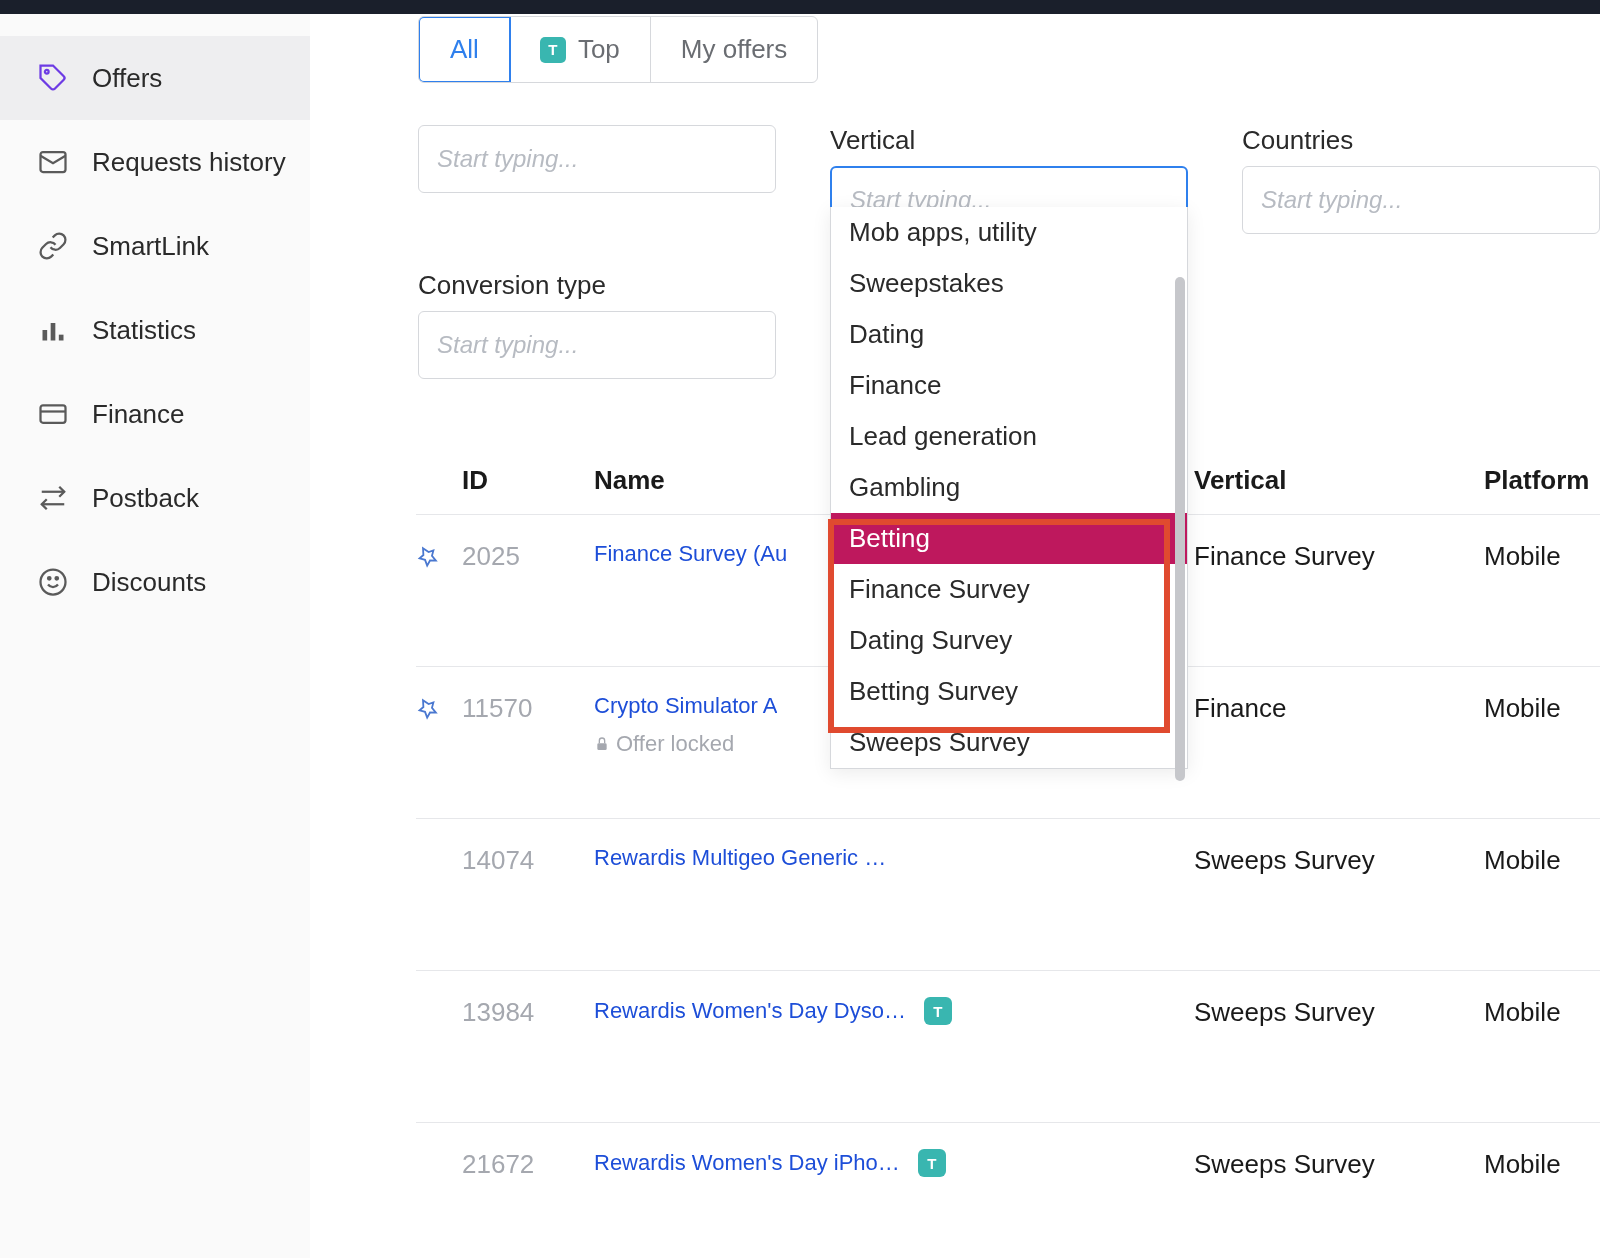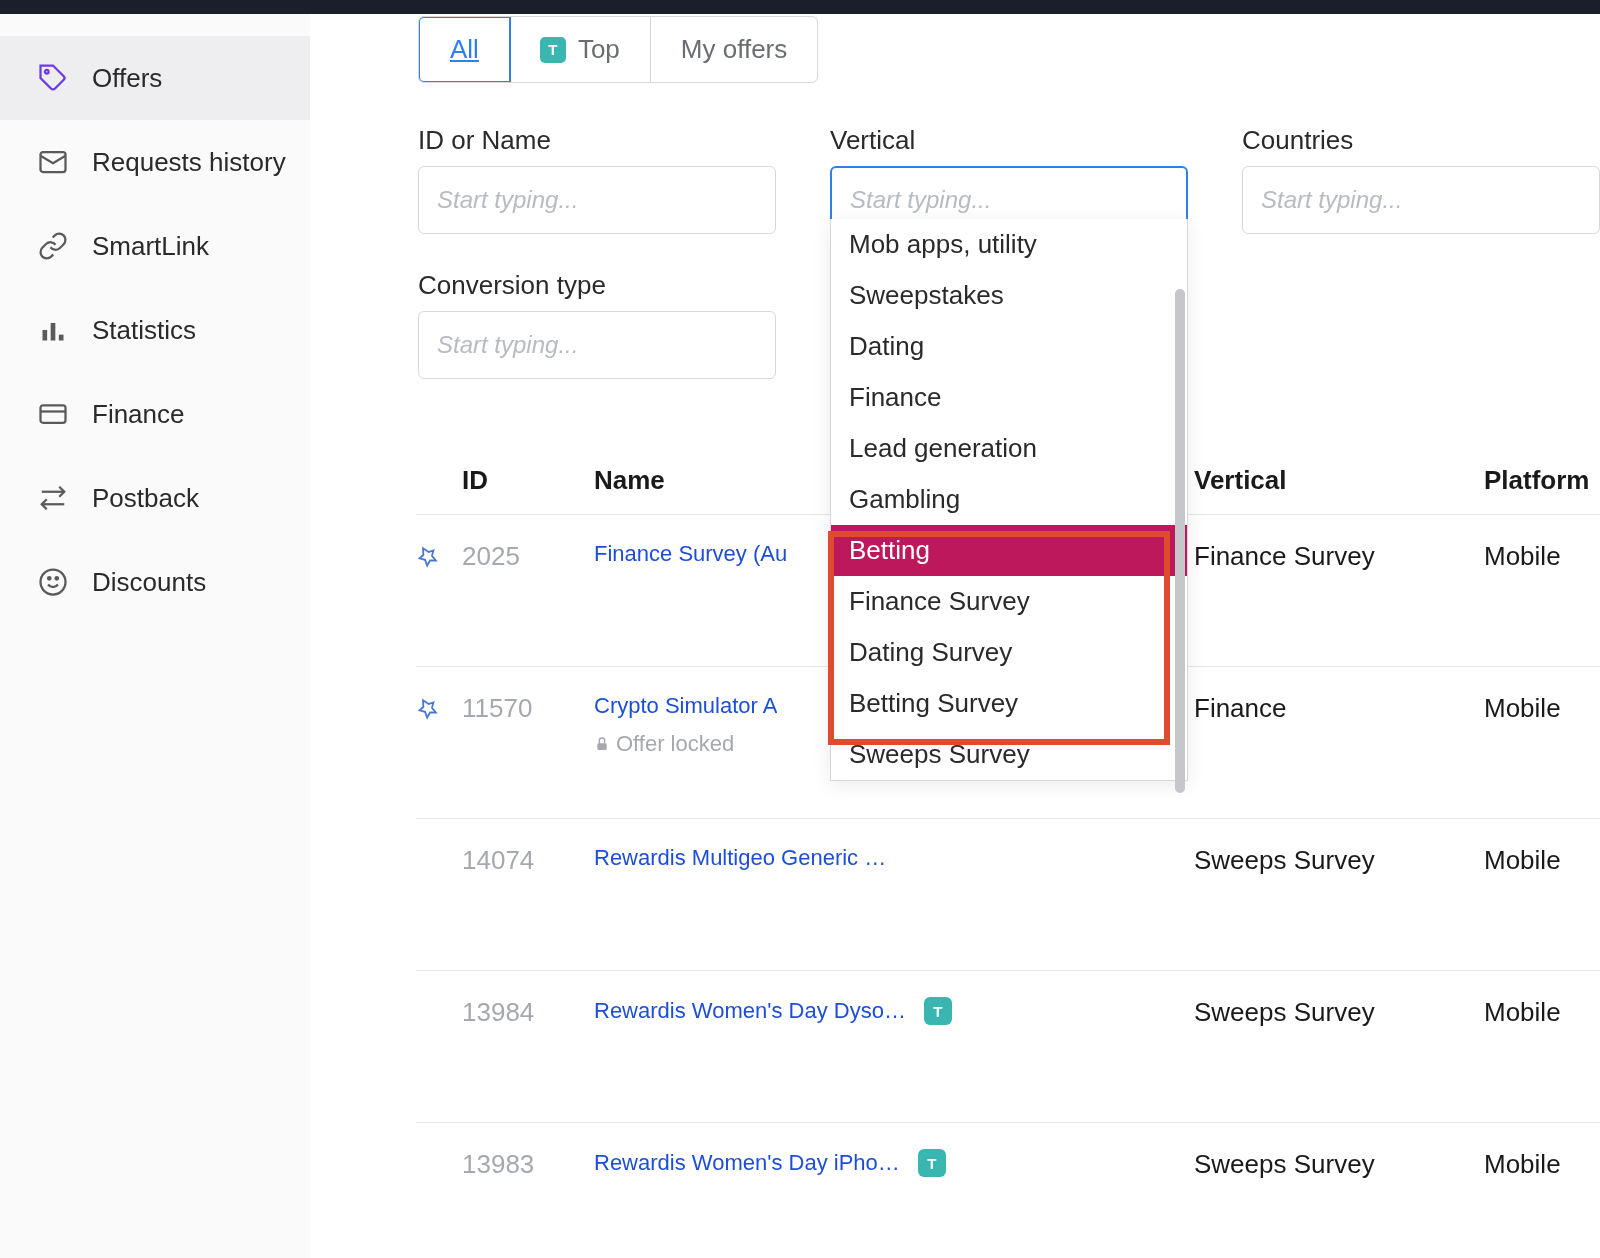--- a/index.html
+++ b/index.html
@@ -9,30 +9,30 @@
     .sidebar { width: 405px; background: #fafafa; padding-top: 22px; }
     .sidebar-item { display: flex; align-items: center; height: 84px; padding-left: 38px; cursor: pointer; gap: 24px; }
     .sidebar-item.active { background: #eeeef0; }
     .sidebar-item .label { font-size: 26px; color: #2a2a2a; }
     .sidebar-icon { width: 30px; height: 30px; display: flex; align-items: center; justify-content: center; color: #5a5a5a; }
     .sidebar-item.active .sidebar-icon { color: #6d3be4; }
     .main { flex: 1; background: #fff; padding-top: 0; position: relative; }
     .tabs { display: flex; border: 1px solid #d6d8dc; border-radius: 6px; overflow: hidden; margin-left: 108px; margin-top: 2px; width: fit-content; }
     .tab { padding: 16px 30px; font-size: 26px; border-right: 1px solid #d6d8dc; cursor: pointer; display: flex; align-items: center; gap: 12px; color: #6a6d72; }
     .tab:last-child { border-right: none; }
-    .tab.active { color: #2f80ed; border: 2px solid #2f80ed; margin: -1px; border-radius: 6px 0 0 6px; text-decoration: underline; }
+    .tab.active { color: #2f80ed; border: 2px solid #2f80ed; margin: -1px; border-radius: 6px 0 0 6px; }
     .tab-badge { background: #39b6b0; color: #fff; width: 26px; height: 26px; font-size: 15px; font-weight: 600; border-radius: 5px; display: flex; align-items: center; justify-content: center; }
     .filters { display: flex; gap: 54px; margin-left: 108px; margin-top: 42px; }
     .filter-group { display: flex; flex-direction: column; gap: 10px; position: relative; }
     .filter-label { font-size: 26px; color: #2a2a2a; }
     .filter-input { width: 358px; height: 68px; border: 1px solid #d6d8dc; border-radius: 6px; padding: 0 18px; font-size: 24px; color: #333; outline: none; }
     .filter-input::placeholder { color: #b7bbc2; font-style: italic; }
     .filter-input.focused { border: 2px solid #2f80ed; }
     .filters-row2 { margin-left: 108px; margin-top: 36px; }
-    .dropdown { position: absolute; left: 0; top: 94px; width: 358px; background: #fff; border: 1px solid #d6d8dc; border-right: none; border-top: none; box-shadow: 0 4px 18px rgba(0,0,0,0.08); z-index: 10; }
+    .dropdown { position: absolute; left: 0; top: 82px; width: 358px; background: #fff; border: 1px solid #d6d8dc; border-right: none; border-top: none; box-shadow: 0 4px 18px rgba(0,0,0,0.08); z-index: 10; }
     .dropdown-scroll { max-height: 580px; overflow-y: auto; border-right: 1px solid #d6d8dc; }
     .dropdown-item { padding: 10px 18px; font-size: 26px; color: #2a2a2a; cursor: pointer; white-space: nowrap; }
     .dropdown-item.selected { background: #be185d; color: #fff; }
     .dropdown-highlight { position: absolute; border: 6px solid #e04a2f; left: -3px; width: 342px; top: 312px; height: 214px; pointer-events: none; z-index: 12; }
     .dropdown-scrollbar { position: absolute; right: 3px; top: 70px; width: 10px; height: 504px; background: #c6c7cb; border-radius: 6px; }
     .table { margin-left: 106px; margin-top: 86px; }
     .tr { display: flex; align-items: flex-start; border-bottom: 1px solid #e6e7ea; min-height: 152px; padding-top: 26px; }
     .tr.header { min-height: auto; padding-top: 0; padding-bottom: 18px; font-weight: 600; }
     .th, .td { font-size: 26px; color: #1a1a1a; }
     .tr.header .th { font-weight: 700; }
@@ -134,21 +134,20 @@
         <span class="tab-badge">T</span>
         <span>Top</span>
       </div>
       <div class="tab">
         <span>My offers</span>
       </div>
     </div>
 
     <div class="filters">
       <div class="filter-group">
-        <span class="filter-label">ID or Name</span>
         <input class="filter-input" placeholder="Start typing..." style="">
       </div>
       <div class="filter-group">
         <span class="filter-label">Vertical</span>
         <input class="filter-input focused" placeholder="Start typing..." style="">
         <div class="dropdown">
           <div class="dropdown-scroll" id="dropdown-scroll">
               <div class="dropdown-item">Mob apps, utility</div>
               <div class="dropdown-item">Sweepstakes</div>
               <div class="dropdown-item">Dating</div>
@@ -248,21 +247,21 @@
               <div class="name-wrap">
                 <span class="name-text">Rewardis Women's Day Dyso…</span>
                 <span class="row-badge">T</span>
               </div>
             </div>
             <div class="td col-vertical">Sweeps Survey</div>
             <div class="td col-platform">Mobile</div>
           </div>
           <div class="tr">
             <div class="col-pin"></div>
-            <div class="td td-id col-id">13983</div>
+            <div class="td td-id col-id">21672</div>
             <div class="td col-name">
               <div class="name-wrap">
                 <span class="name-text">Rewardis Women's Day iPho…</span>
                 <span class="row-badge">T</span>
               </div>
             </div>
             <div class="td col-vertical">Sweeps Survey</div>
             <div class="td col-platform">Mobile</div>
           </div>
         </div>

